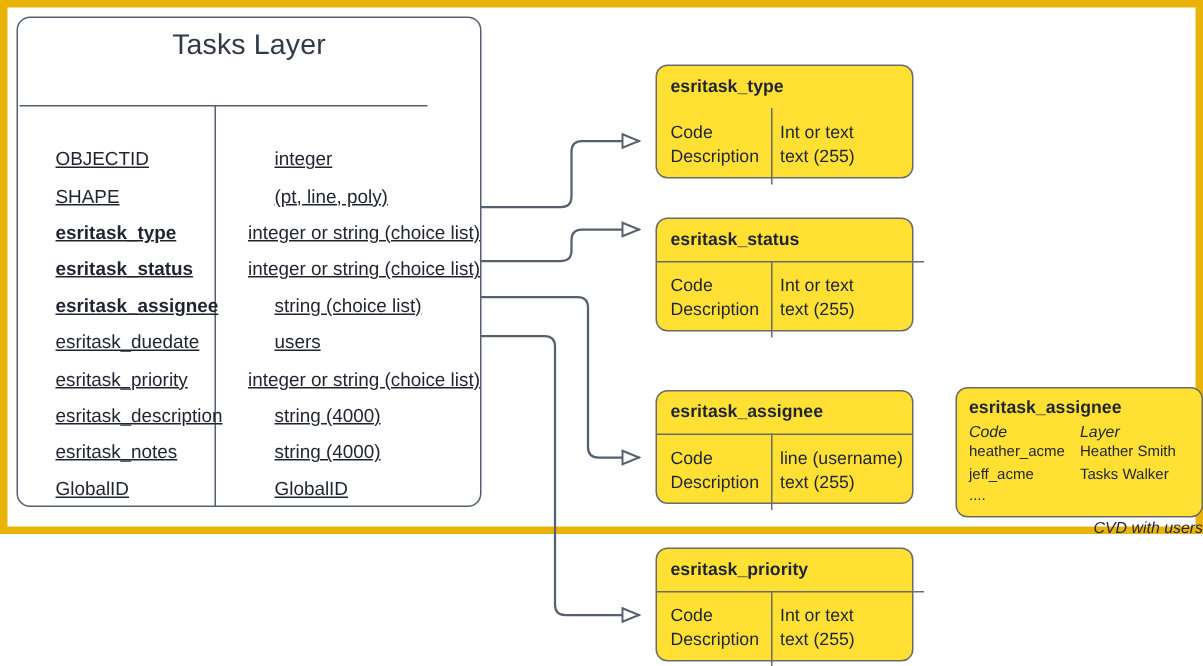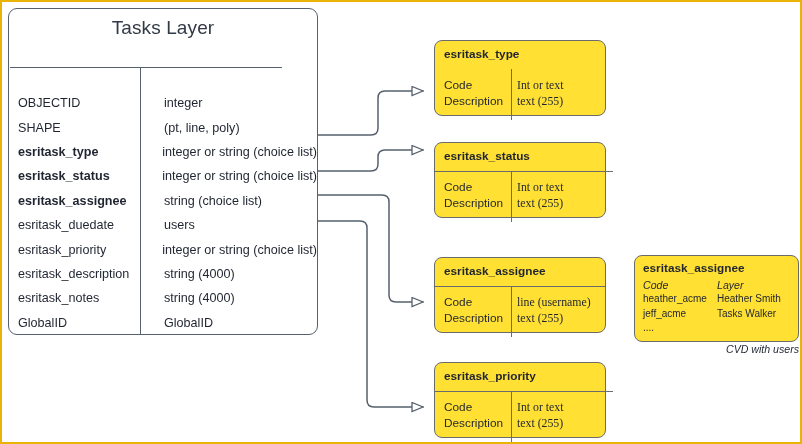--- a/index.html
+++ b/index.html
@@ -8,23 +8,23 @@
     background: #ffffff;
   }
   body {
     width: 802px; height: 444px;
     font-family: "Liberation Sans", sans-serif;
     color: #1f2430;
     overflow: hidden;
   }
   #canvas {
     position: relative;
-    width: 802px; height: 444px;
+    width: 802px; height: 356px;
     background: #ffffff;
-    border: 2px solid #eab308;
+    border: 5px solid #eab308;
   }
   svg#wires {
     position: absolute; left: 0; top: 0;
     width: 800px; height: 442px;
     pointer-events: none;
   }
 
   
   .main-table {
     position: absolute;
@@ -49,21 +49,21 @@
     border-top: 1.6px solid #56606e;
   }
   .main-vrule {
     position: absolute;
     left: 131px; top: 58px;
     width: 0; bottom: -1px;
     border-left: 1.6px solid #56606e;
   }
   .fields {
     position: absolute;
-    left: 0; top: 82px; right: 0;
+    left: 16px; top: 82px; right: 0; text-decoration: underline;
   }
   .frow {
     display: flex;
     height: 24.4px;
     align-items: center;
     font-size: 12.6px;
   }
   .fname {
     width: 131px;
     padding-left: 9px;
@@ -103,21 +103,21 @@
     width: 0;
     border-left: 1.5px solid #6b6b6b;
   }
   .cvd-col {
     position: absolute;
     font-size: 11.8px;
     line-height: 16.4px;
     white-space: nowrap;
   }
   .cvd-col.left  { left: 9px;  top: 36px; }
-  .cvd-col.right { left: 82px; top: 36px; font-family: Liberation Serif, serif; }
+  .cvd-col.right { left: 82px; top: 36px; }
 
   
   .users-box {
     position: absolute;
     left: 632px; top: 253px;
     width: 165px; height: 87px;
     background: #ffe033;
     border: 1.5px solid #6b6b6b;
     border-radius: 8px;
   }

